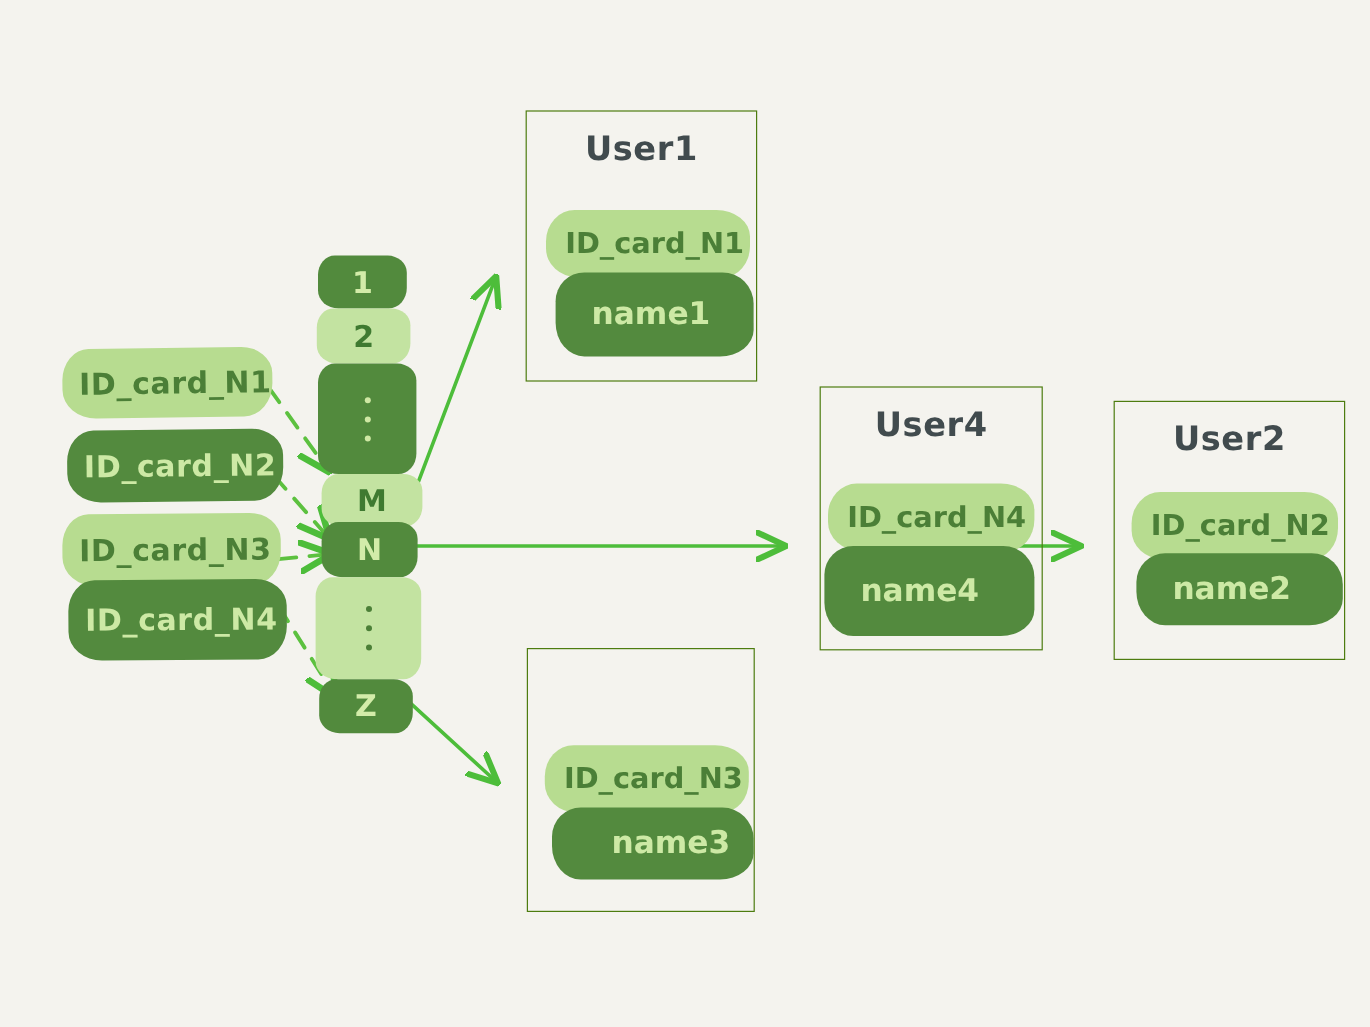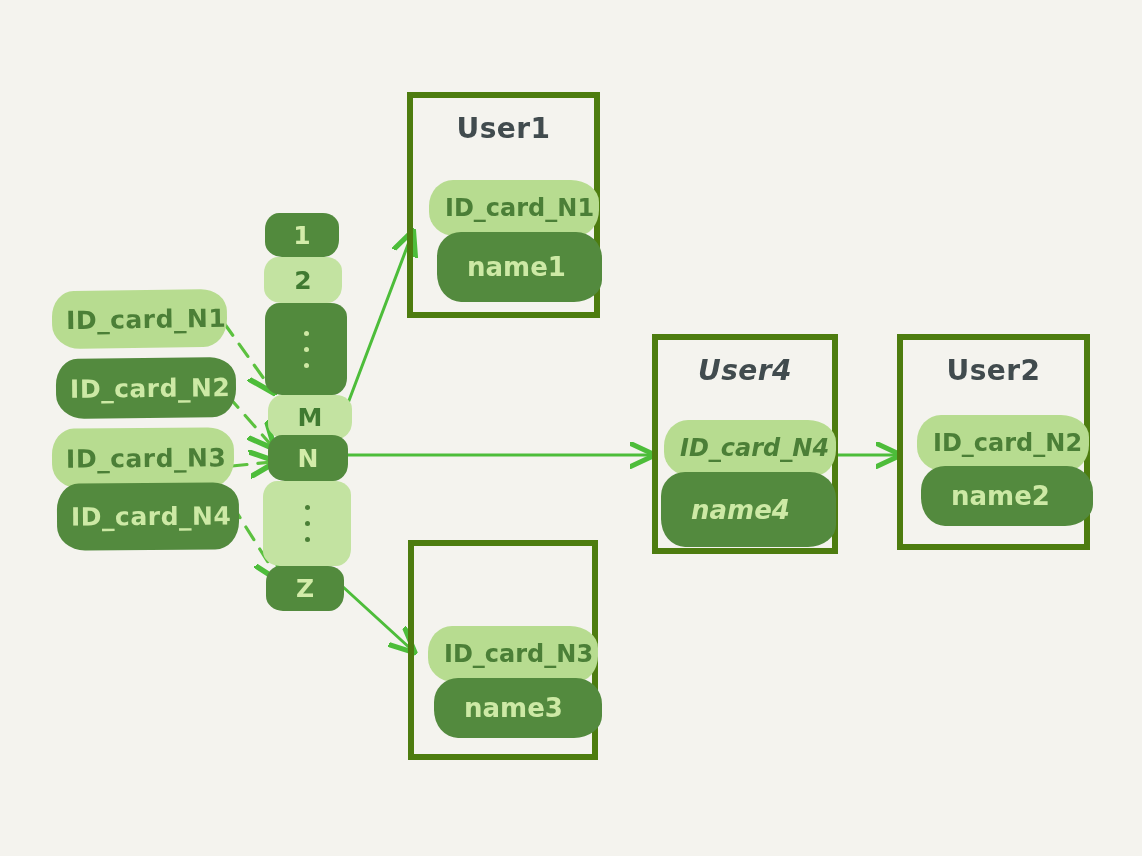--- a/index.html
+++ b/index.html
@@ -49,22 +49,23 @@
     gap:11px;
   }
   .cell .dots i{display:block;width:5px;height:5px;border-radius:50%;}
   .cell.light .dots i{background:#4b7f37;}
   .cell.dark .dots i{background:#cfe8a4;}
 
   
   .userbox{
     position:absolute;
     box-sizing:border-box;
-    border:6px solid #4d7c0f;
+    border:1px solid #4d7c0f;
     background:transparent;
+    margin-left:31px;
   }
   .userbox .title{
     position:absolute;left:0;right:0;top:14px;
     text-align:center;
     font-family:"DejaVu Sans", sans-serif;
     font-weight:700;
     font-size:28px;
     color:#414b4e;
     letter-spacing:0.5px;
   }
@@ -159,21 +160,21 @@
   <div class="userbox" style="left:407px;top:92px;width:193px;height:226px;">
     <div class="title">User1</div>
     <div class="field idrow" style="left:16px;top:82px;width:170px;height:56px;">
       <span>ID_card_N1</span>
     </div>
     <div class="field namerow" style="left:24px;top:134px;width:165px;height:70px;">
       <span>name1</span>
     </div>
   </div>
 
-  <div class="userbox" style="left:652px;top:334px;width:186px;height:220px;font-style:italic;">
+  <div class="userbox" style="left:652px;top:322px;width:186px;height:220px;">
     <div class="title">User4</div>
     <div class="field idrow" style="left:6px;top:80px;width:172px;height:56px;">
       <span>ID_card_N4</span>
     </div>
     <div class="field namerow" style="left:3px;top:132px;width:175px;height:75px;">
       <span>name4</span>
     </div>
   </div>
 
   <div class="userbox" style="left:897px;top:334px;width:193px;height:216px;">
@@ -183,18 +184,18 @@
     </div>
     <div class="field namerow" style="left:18px;top:126px;width:172px;height:60px;">
       <span>name2</span>
     </div>
   </div>
 
   <div class="userbox" style="left:408px;top:540px;width:190px;height:220px;">
     <div class="field idrow" style="left:14px;top:80px;width:170px;height:56px;">
       <span>ID_card_N3</span>
     </div>
-    <div class="field namerow" style="left:20px;top:132px;width:168px;height:60px;">
+    <div class="field namerow" style="left:20px;top:132px;width:168px;height:60px;justify-content:center;">
       <span>name3</span>
     </div>
   </div>
 
 </div>
 
 </body></html>

